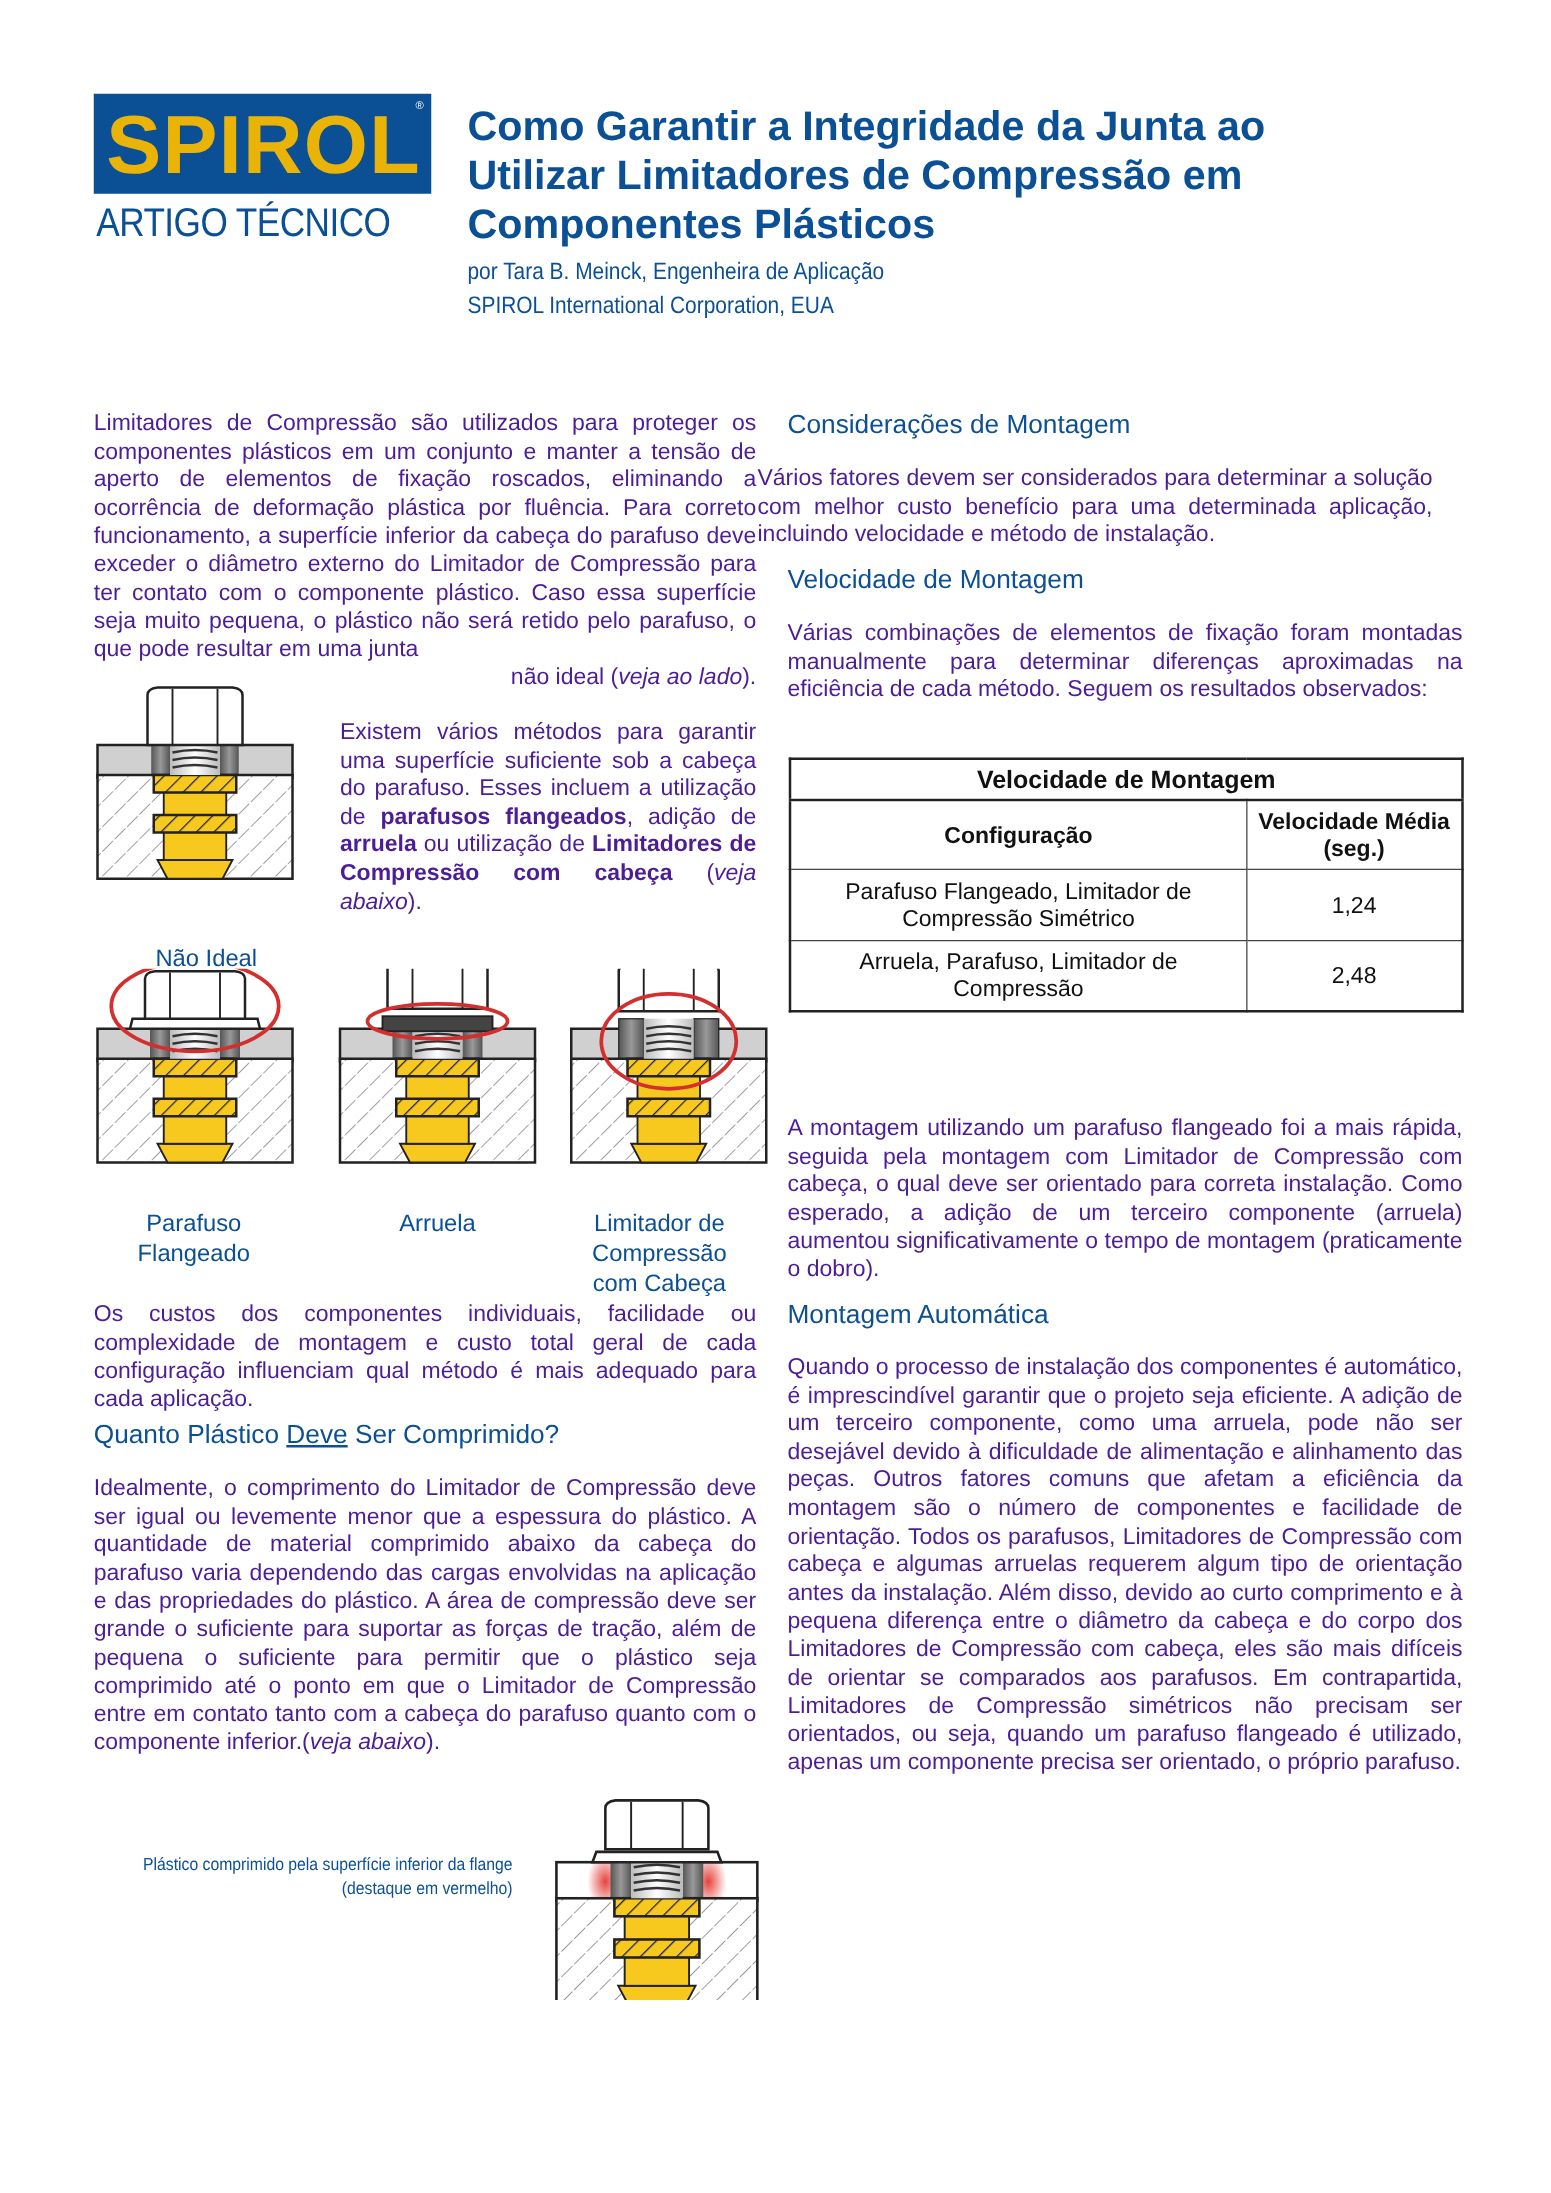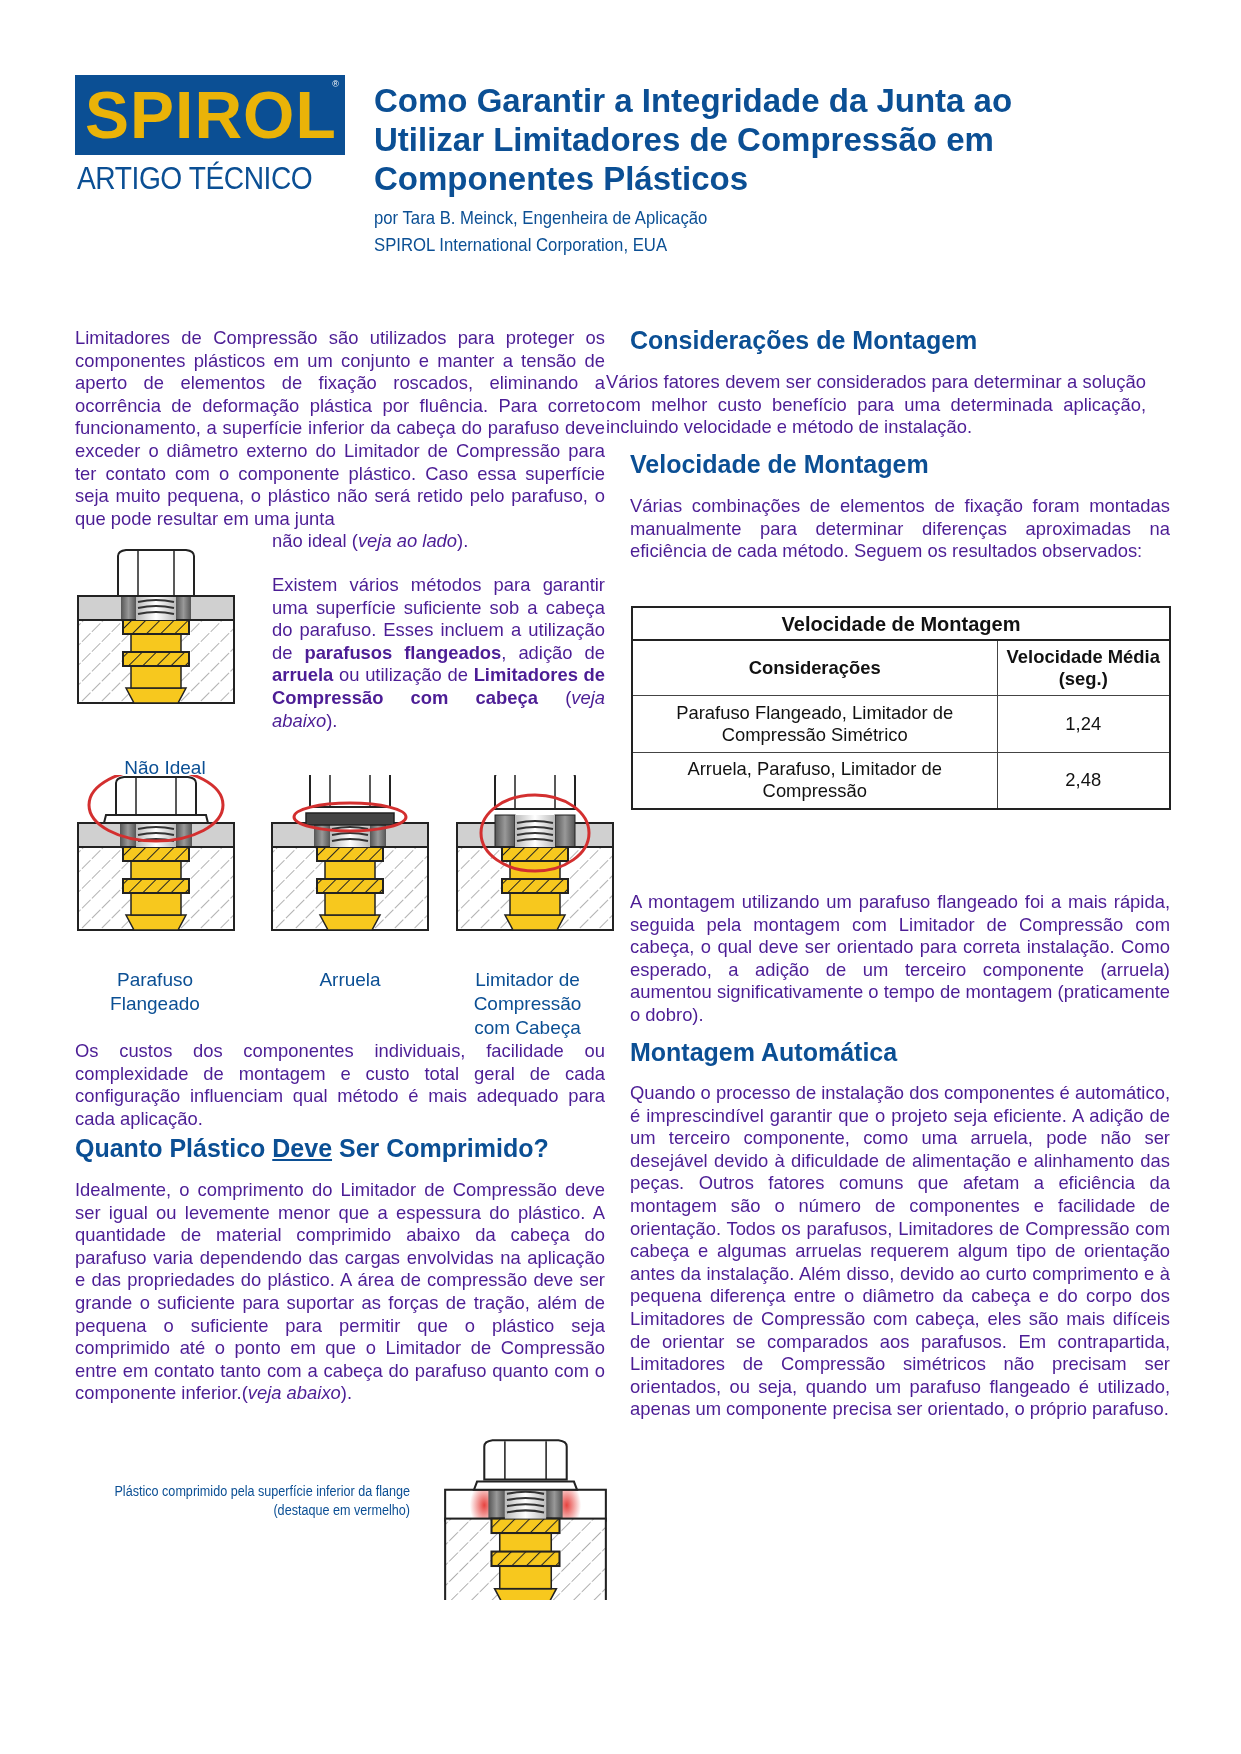--- a/index.html
+++ b/index.html
@@ -8,21 +8,21 @@
 
   .logo-box { position: absolute; left: 75px; top: 75px; width: 270px; height: 80px; background: #0b4f94; }
   .logo-text { position: absolute; left: 10px; top: 2px; color: #eab308; font-family: "Liberation Sans", sans-serif; font-weight: bold; font-size: 66px; letter-spacing: 1px; line-height: 76px; }
   .logo-reg { position: absolute; right: 6px; top: 4px; color: #fff; font-size: 9px; }
   .logo-sub { position: absolute; left: 77px; top: 160px; color: #0b4f94; font-size: 32px; letter-spacing: -0.5px; transform: scaleX(0.88); transform-origin: left; white-space: nowrap; }
 
   .title { position: absolute; left: 374px; top: 81px; width: 720px; color: #0b4f94; font-weight: bold; font-size: 33px; line-height: 39px; }
   .byline { position: absolute; left: 374px; top: 204px; color: #0b4f94; font-size: 19px; line-height: 27px; transform: scaleX(0.88); transform-origin: left; white-space: nowrap; }
 
   .para { position: absolute; font-size: 18.4px; line-height: 22.6px; text-align: justify; color: #4c1d95; }
-  .h2 { position: absolute; color: #0b4f94; font-weight: bold; font-size: 25px; line-height: 28px; white-space: nowrap; }
+  .h2 { position: absolute; color: #0b4f94; font-weight: normal; font-size: 21px; line-height: 28px; white-space: nowrap; }
   .h2 u { text-decoration: underline; }
 
   .caption { position: absolute; color: #0b4f94; font-size: 19px; line-height: 24px; text-align: center; margin-top: 24px; }
   .small-caption { position: absolute; color: #0b4f94; font-size: 14px; line-height: 19px; text-align: right; transform: scaleX(0.9); transform-origin: right; }
 
   .fig { position: absolute; }
 
   table.speed { position: absolute; left: 631px; top: 606px; width: 540px; border-collapse: collapse; border: 2px solid #222; font-size: 18.4px; }
   table.speed td, table.speed th { border: 1px solid #444; text-align: center; vertical-align: middle; padding: 2px 4px; line-height: 22px; }
   table.speed th.cap { font-size: 20px; height: 33px; border-bottom: 2px solid #222; }
@@ -90,21 +90,21 @@
 
 <h1 class="title">Como Garantir a Integridade da Junta ao Utilizar Limitadores de Compressão em Componentes Plásticos</h1>
 <div class="byline">
   <div>por Tara B. Meinck, Engenheira de Aplicação</div>
   <div>SPIROL International Corporation, EUA</div>
 </div>
 
 <div class="para" style="left:75px; top:327px; width:530px;">
   <span>Limitadores de Compressão são utilizados para proteger os componentes plásticos em um conjunto e manter a tensão de aperto de elementos de fixação roscados, eliminando a ocorrência de deformação plástica por fluência. Para correto funcionamento, a superfície inferior da cabeça do parafuso deve exceder o diâmetro externo do Limitador de Compressão para ter contato com o componente plástico. Caso essa superfície seja muito pequena, o plástico não será retido pelo parafuso, o que pode resultar em uma junta</span>
 </div>
-<div class="para" style="left:272px; top:530px; width:333px; text-align:left;">
+<div class="para" style="left:272px; top:530px; width:333px; text-align:right;">
   <span>não ideal (</span><i>veja ao lado</i><span>).</span>
 </div>
 
 <svg class="fig" style="left:76px; top:548px;" width="160" height="158" viewBox="0 0 160 158">
   <rect x="2" y="48" width="156" height="26" fill="#d0d0d0" stroke="#222" stroke-width="2"></rect>
   <rect x="45" y="48" width="15" height="26" fill="url(#steel)"></rect>
   <rect x="100" y="48" width="15" height="26" fill="url(#steel)"></rect>
   <use href="#joint-base"></use>
   <path d="M42 48 L42 8 Q42 3 50 2 L110 2 Q118 3 118 8 L118 48 Z" fill="#fff" stroke="#222" stroke-width="2"></path>
   <line x1="62" y1="3" x2="62" y2="48" stroke="#222" stroke-width="1.5"></line>
@@ -186,21 +186,21 @@
 
 <h2 class="h2" style="left:630px; top:450px;">Velocidade de Montagem</h2>
 <div class="para" style="left:630px; top:495px; width:540px;">Várias combinações de elementos de fixação foram montadas manualmente para determinar diferenças aproximadas na eficiência de cada método. Seguem os resultados observados:</div>
 
 <table class="speed">
   <tbody>
       <tr>
     <th class="cap" colspan="2">Velocidade de Montagem</th>
   </tr>
   <tr>
-    <th class="colh c1">Considerações</th>
+    <th class="colh c1">Configuração</th>
     <th class="colh">Velocidade Média (seg.)</th>
   </tr>
   <tr>
     <td class="c1">Parafuso Flangeado, Limitador de Compressão Simétrico</td>
     <td>1,24</td>
   </tr>
   <tr>
     <td class="c1">Arruela, Parafuso, Limitador de Compressão</td>
     <td>2,48</td>
   </tr>

